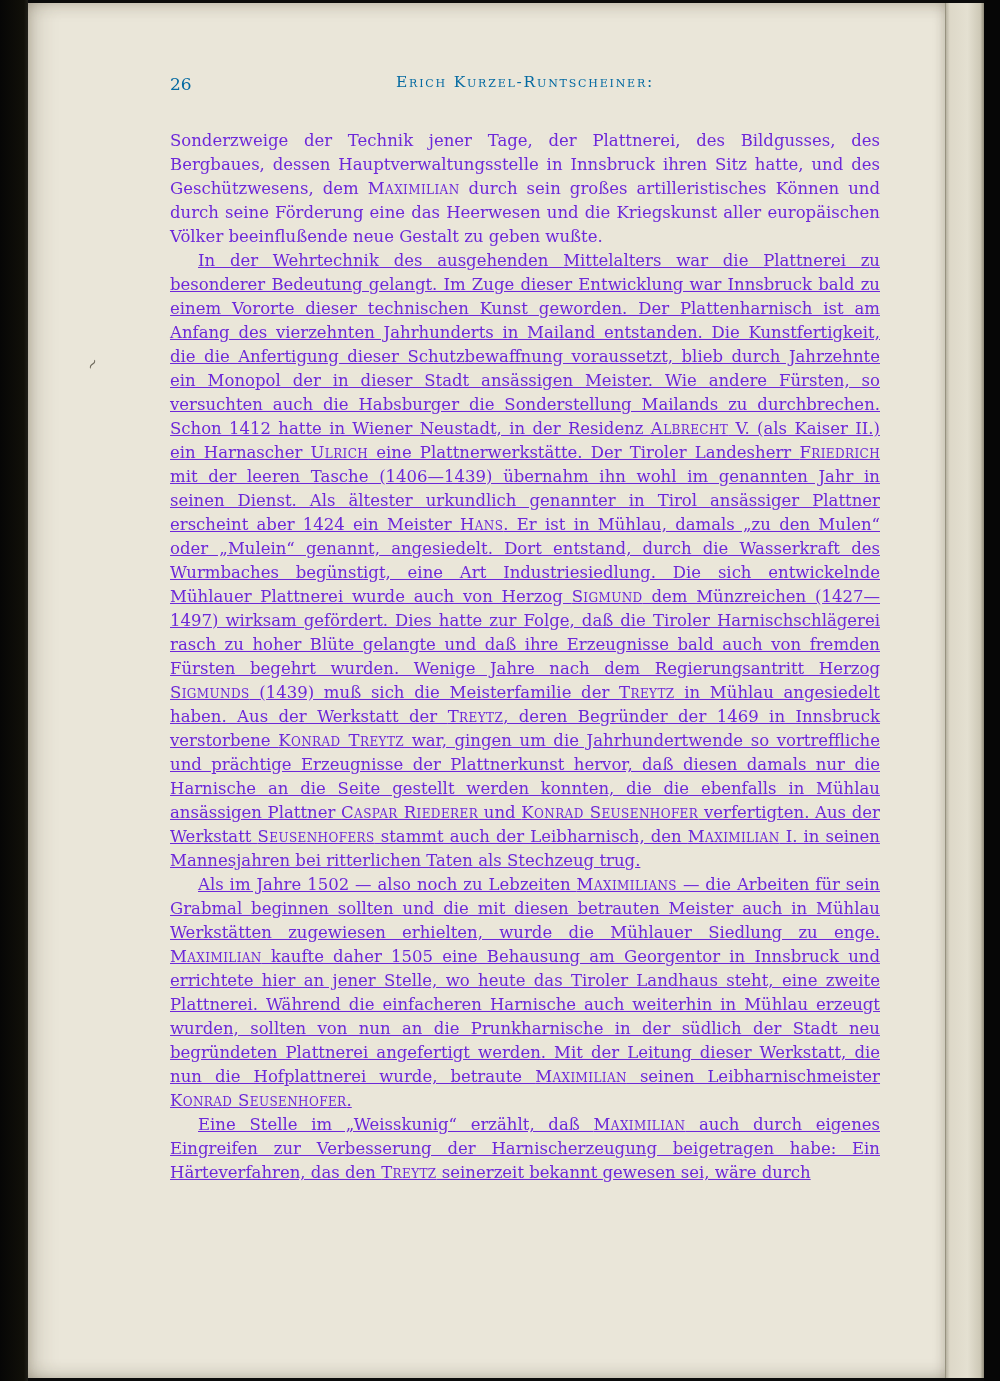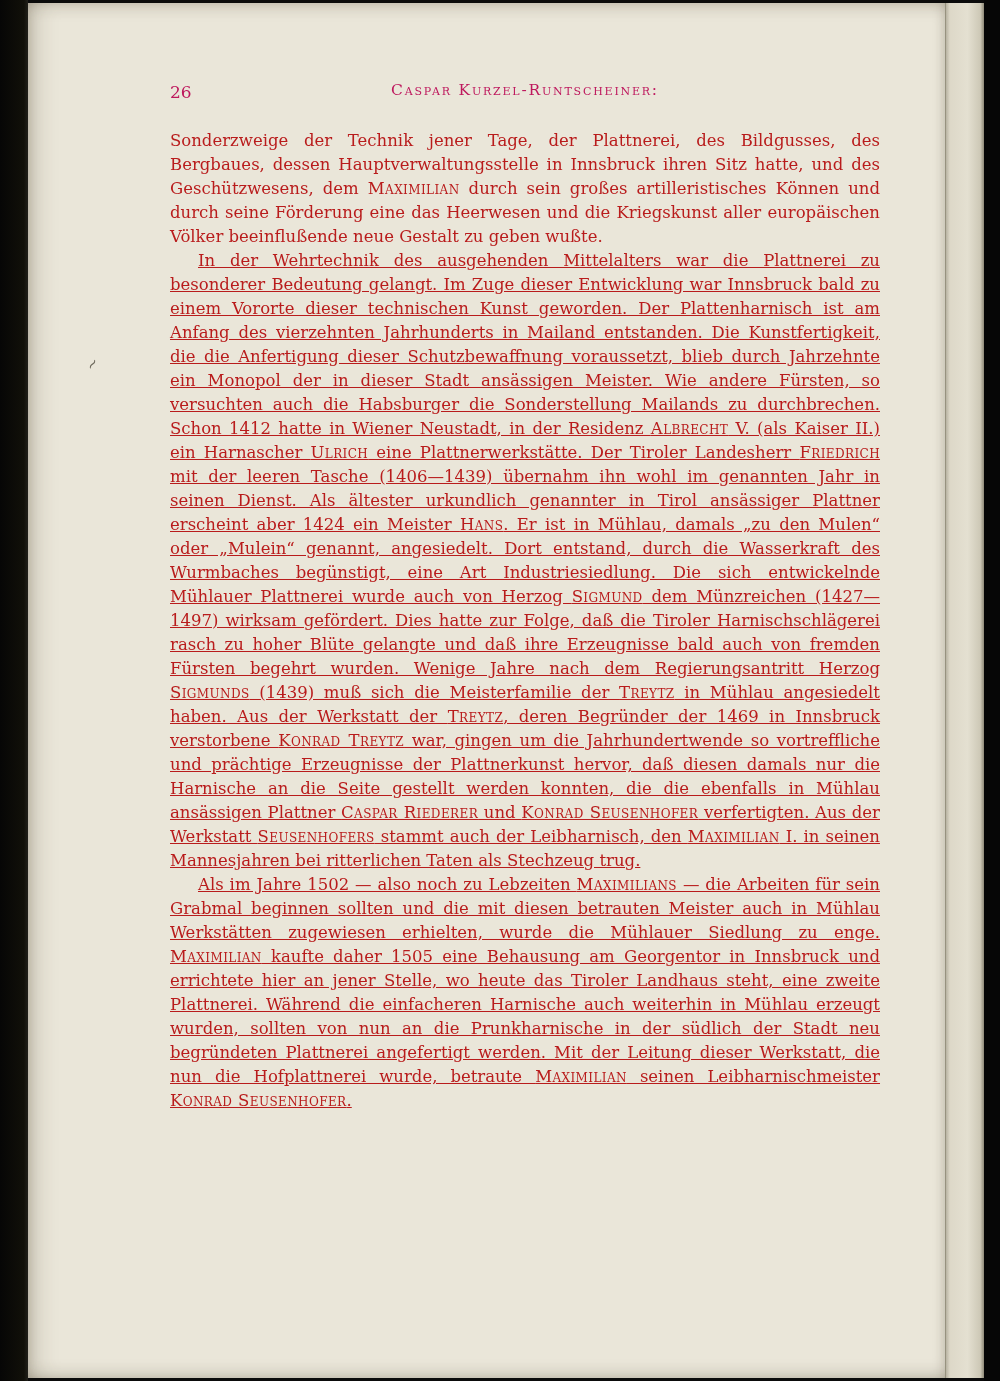--- a/index.html
+++ b/index.html
@@ -46,23 +46,23 @@
   }
   .edge-right {
     position: absolute;
     left: 984px; top: 0;
     width: 16px; height: 100%;
     background: #060606;
   }
 
   .pagehead {
     position: absolute;
-    left: 142px; top: 78px;
+    left: 142px; top: 70px;
     width: 710px; height: 26px;
-    color: #be185d;
+    color: #0369a1;
   }
   .pagenum {
     position: absolute;
     left: 0; top: 1px;
     font-size: 17px;
   }
   .running {
     display: block;
     text-align: center;
     font-variant: small-caps;
@@ -75,21 +75,21 @@
     left: 58px; top: 352px;
     font-size: 15px;
     color: #6f6a5d;
     transform: rotate(-55deg);
   }
 
   .textblock {
     position: absolute;
     left: 142px; top: 126px;
     width: 710px;
-    color: #b91c1c;
+    color: #6d28d9;
     font-size: 16.5px;
     line-height: 24px;
     text-align: justify;
     hyphens: auto;
     -webkit-hyphens: auto;
   }
   .textblock p {
     margin: 0;
   }
   .textblock p.indent {
@@ -103,27 +103,28 @@
 </style>
 </head>
 <body>
 
 <div class="scan">
   <div class="edge-left"></div>
 
   <div class="page">
     <div class="pagehead">
       <span class="pagenum">26</span>
-      <span class="running">Caspar Kurzel-Runtscheiner:</span>
+      <span class="running">Erich Kurzel-Runtscheiner:</span>
     </div>
 
     <div class="margin-mark">~</div>
 
     <div class="textblock">
         <p>Sonderzweige der Technik jener Tage, der Plattnerei, des Bildgusses, des Bergbaues, dessen Hauptverwaltungsstelle in Innsbruck ihren Sitz hatte, und des Geschützwesens, dem <span class="sc">Maximilian</span> durch sein großes artilleristisches Können und durch seine Förderung eine das Heerwesen und die Kriegskunst aller europäischen Völker beeinflußende neue Gestalt zu geben wußte.</p>
         <p class="indent">In der Wehrtechnik des ausgehenden Mittelalters war die Plattnerei zu besonderer Bedeutung gelangt. Im Zuge dieser Entwicklung war Innsbruck bald zu einem Vororte dieser technischen Kunst geworden. Der Plattenharnisch ist am Anfang des vierzehnten Jahrhunderts in Mailand entstanden. Die Kunstfertigkeit, die die Anfertigung dieser Schutzbewaffnung voraussetzt, blieb durch Jahrzehnte ein Monopol der in dieser Stadt ansässigen Meister. Wie andere Fürsten, so versuchten auch die Habsburger die Sonderstellung Mailands zu durchbrechen. Schon 1412 hatte in Wiener Neustadt, in der Residenz <span class="sc">Albrecht</span> V. (als Kaiser II.) ein Harnascher <span class="sc">Ulrich</span> eine Plattnerwerkstätte. Der Tiroler Landesherr <span class="sc">Friedrich</span> mit der leeren Tasche (1406—1439) übernahm ihn wohl im genannten Jahr in seinen Dienst. Als ältester urkundlich genannter in Tirol ansässiger Plattner erscheint aber 1424 ein Meister <span class="sc">Hans</span>. Er ist in Mühlau, damals „zu den Mulen“ oder „Mulein“ genannt, angesiedelt. Dort entstand, durch die Wasserkraft des Wurmbaches begünstigt, eine Art Industriesiedlung. Die sich entwickelnde Mühlauer Plattnerei wurde auch von Herzog <span class="sc">Sigmund</span> dem Münzreichen (1427—1497) wirksam gefördert. Dies hatte zur Folge, daß die Tiroler Harnischschlägerei rasch zu hoher Blüte gelangte und daß ihre Erzeugnisse bald auch von fremden Fürsten begehrt wurden. Wenige Jahre nach dem Regierungsantritt Herzog <span class="sc">Sigmunds</span> (1439) muß sich die Meisterfamilie der <span class="sc">Treytz</span> in Mühlau angesiedelt haben. Aus der Werkstatt der <span class="sc">Treytz</span>, deren Begründer der 1469 in Innsbruck verstorbene <span class="sc">Konrad Treytz</span> war, gingen um die Jahrhundertwende so vortreffliche und prächtige Erzeugnisse der Plattnerkunst hervor, daß diesen damals nur die Harnische an die Seite gestellt werden konnten, die die ebenfalls in Mühlau ansässigen Plattner <span class="sc">Caspar Riederer</span> und <span class="sc">Konrad Seusenhofer</span> verfertigten. Aus der Werkstatt <span class="sc">Seusenhofers</span> stammt auch der Leibharnisch, den <span class="sc">Maximilian</span> I. in seinen Mannesjahren bei ritterlichen Taten als Stechzeug trug.</p>
         <p class="indent">Als im Jahre 1502 — also noch zu Lebzeiten <span class="sc">Maximilians</span> — die Arbeiten für sein Grabmal beginnen sollten und die mit diesen betrauten Meister auch in Mühlau Werkstätten zugewiesen erhielten, wurde die Mühlauer Siedlung zu enge. <span class="sc">Maximilian</span> kaufte daher 1505 eine Behausung am Georgentor in Innsbruck und errichtete hier an jener Stelle, wo heute das Tiroler Landhaus steht, eine zweite Plattnerei. Während die einfacheren Harnische auch weiterhin in Mühlau erzeugt wurden, sollten von nun an die Prunkharnische in der südlich der Stadt neu begründeten Plattnerei angefertigt werden. Mit der Leitung dieser Werkstatt, die nun die Hofplattnerei wurde, betraute <span class="sc">Maximilian</span> seinen Leibharnischmeister <span class="sc">Konrad Seusenhofer</span>.</p>
+        <p class="indent">Eine Stelle im „Weisskunig“ erzählt, daß <span class="sc">Maximilian</span> auch durch eigenes Eingreifen zur Verbesserung der Harnischerzeugung beigetragen habe: Ein Härteverfahren, das den <span class="sc">Treytz</span> seinerzeit bekannt gewesen sei, wäre durch</p>
       </div>
   </div>
 
   <div class="adjacent-strip"></div>
   <div class="edge-right"></div>
 </div>
 
 </body></html>

